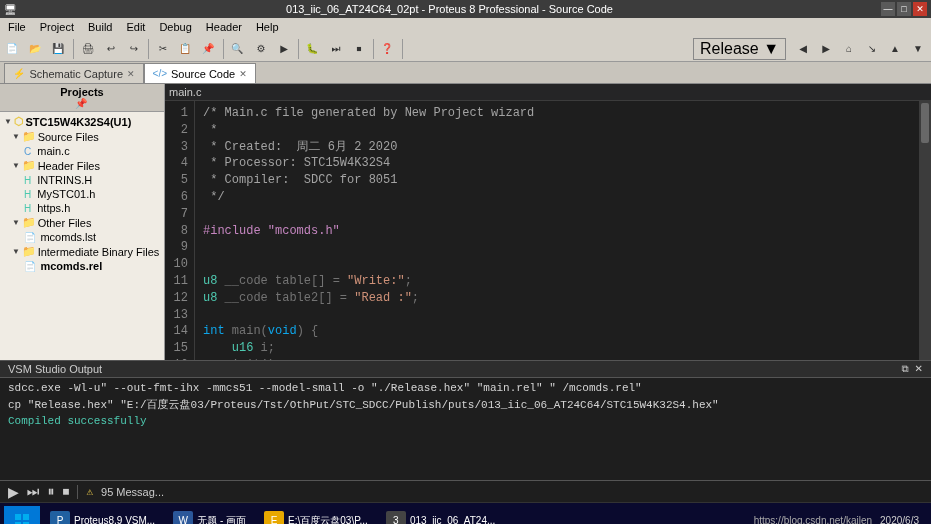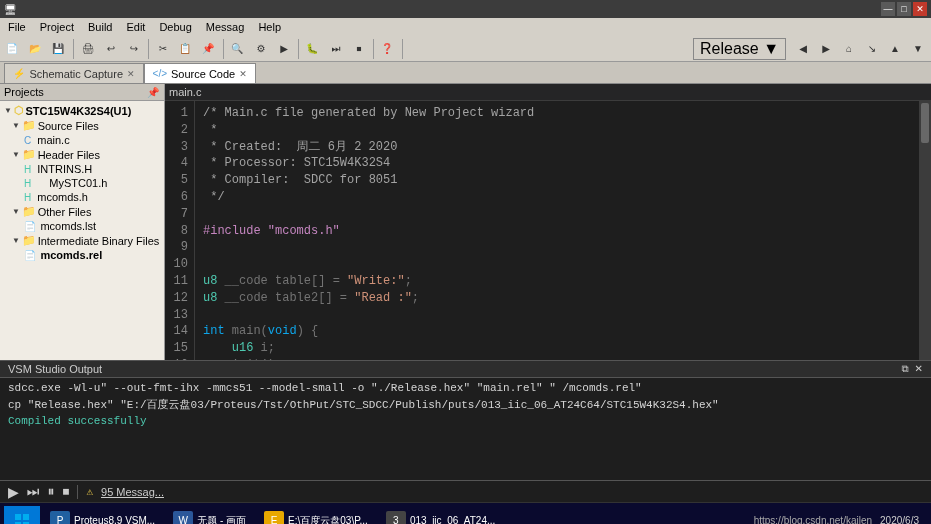--- a/index.html
+++ b/index.html
@@ -127,26 +127,27 @@
       border-right: 1px solid #999;
       overflow: hidden;
       display: flex;
       flex-direction: column;
     }
     #projects-header {
       background: #c8c4bc;
       padding: 2px 4px;
       font-family: 'Segoe UI', sans-serif;
       font-size: 11px;
-      font-weight: normal;
+      font-weight: bold;
       color: #000;
       display: flex;
       justify-content: space-between;
       align-items: center;
       border-bottom: 1px solid #999;
+      flex-direction: column;
     }
     #projects-tree {
       flex: 1;
       overflow: auto;
       padding: 2px 0;
       font-family: 'Segoe UI', sans-serif;
       font-size: 11px;
       color: #000;
     }
     .tree-item {
@@ -311,34 +312,35 @@
     
     .indent1 { padding-left: 12px; }
     .indent2 { padding-left: 24px; }
     .folder-icon { color: #e8c84a; }
   </style>
 </head>
 <body>
 
 <div id="titlebar">
   <div style="width:14px;font-size:10px;">🖥</div>
+  <div id="titlebar-title">013_iic_06_AT24C64_02pt - Proteus 8 Professional - Source Code</div>
   <div id="titlebar-controls">
     <button class="title-btn min">—</button>
     <button class="title-btn max">□</button>
     <button class="title-btn close">✕</button>
   </div>
 </div>
 
 <div id="menubar">
   <div class="menu-item">File</div>
   <div class="menu-item">Project</div>
   <div class="menu-item">Build</div>
   <div class="menu-item">Edit</div>
   <div class="menu-item">Debug</div>
-  <div class="menu-item">Messag</div>
+  <div class="menu-item">Header</div>
   <div class="menu-item">Help</div>
 </div>
 
 <div id="toolbar">
 
   <button class="toolbar-btn" title="New">📄</button>
   <button class="toolbar-btn" title="Open">📂</button>
   <button class="toolbar-btn" title="Save">💾</button>
   <div class="toolbar-separator"></div>
   <button class="toolbar-btn" title="Print">🖨</button>
@@ -412,25 +414,25 @@
         <span class="tree-arrow">▼</span>
         <span class="folder-icon">📁</span>
         <span>Header Files</span>
       </div>
       <div class="tree-item indent2">
         <span style="color:#4ec9b0;font-size:10px;">H</span>
         <span style="margin-left:4px;">INTRINS.H</span>
       </div>
       <div class="tree-item indent2">
         <span style="color:#4ec9b0;font-size:10px;">H</span>
-        <span style="margin-left:16px;">MySTC01.h</span>
+        <span style="margin-left:4px;">MySTC01.h</span>
       </div>
       <div class="tree-item indent2">
         <span style="color:#4ec9b0;font-size:10px;">H</span>
-        <span style="margin-left:4px;">mcomds.h</span>
+        <span style="margin-left:4px;">https.h</span>
       </div>
 
       <div class="tree-item indent1">
         <span class="tree-arrow">▼</span>
         <span class="folder-icon">📁</span>
         <span>Other Files</span>
       </div>
       <div class="tree-item indent2">
         <span style="color:#d4d4d4;font-size:10px;">📄</span>
         <span style="margin-left:2px;">mcomds.lst</span>
@@ -525,21 +527,21 @@
   </div>
 </div>
 
 <div style="background:#1e1e1e;height:22px;display:flex;align-items:center;padding:0 8px;border-top:1px solid #555;gap:8px;">
   <button style="background:none;border:none;color:#ccc;cursor:pointer;font-size:14px;">▶</button>
   <button style="background:none;border:none;color:#ccc;cursor:pointer;font-size:14px;">⏭</button>
   <button style="background:none;border:none;color:#ccc;cursor:pointer;font-size:14px;">⏸</button>
   <button style="background:none;border:none;color:#ccc;cursor:pointer;font-size:14px;">⏹</button>
   <span style="width:1px;height:14px;background:#555;display:inline-block;"></span>
   <span style="color:#e8c84a;font-size:11px;">⚠</span>
-  <span style="color:#ccc;font-size:11px;font-family:'Segoe UI',sans-serif;text-decoration:underline;">95 Messag...</span>
+  <span style="color:#ccc;font-size:11px;font-family:'Segoe UI',sans-serif;">95 Messag...</span>
 </div>
 
 <div id="taskbar">
   <button class="taskbar-start">
     <svg width="16" height="16" viewBox="0 0 16 16">
       <rect x="1" y="1" width="6" height="6" fill="#00adef"></rect>
       <rect x="9" y="1" width="6" height="6" fill="#00adef"></rect>
       <rect x="1" y="9" width="6" height="6" fill="#00adef"></rect>
       <rect x="9" y="9" width="6" height="6" fill="#00adef"></rect>
     </svg>

